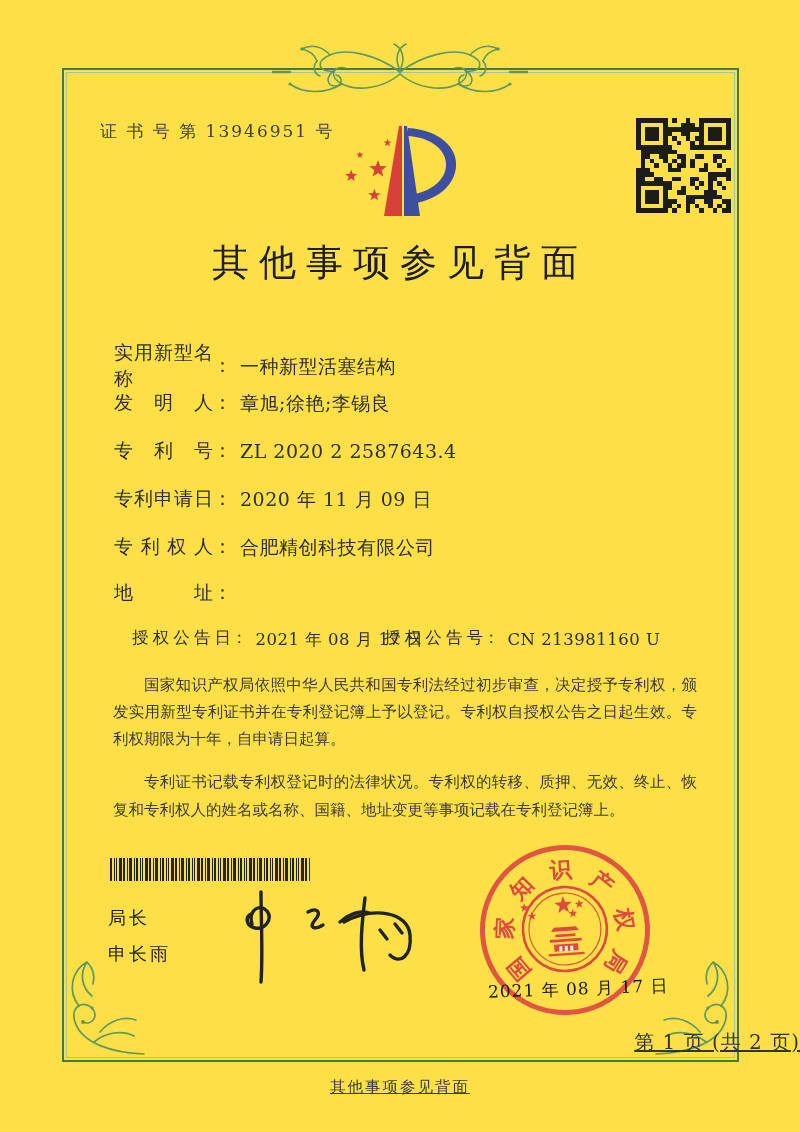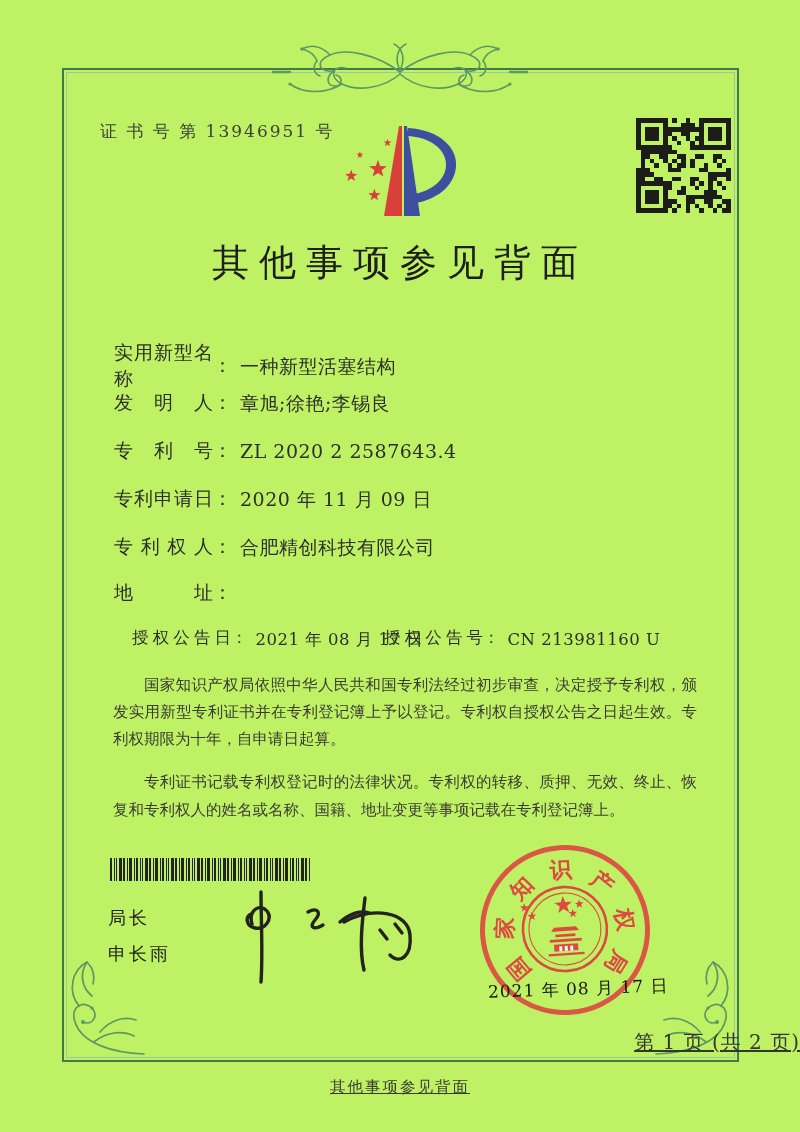--- a/index.html
+++ b/index.html
@@ -1,17 +1,17 @@
 <!DOCTYPE html>
 <html><head>
 <meta charset="utf-8">
 <style>
   html,body{margin:0;padding:0;}
   body{width:800px;height:1132px;background:#e9e6dc;font-family:"DejaVu Serif","Liberation Serif",serif;}
-  .paper{position:relative;width:800px;height:1132px;background:#bef264;overflow:hidden;}
+  .paper{position:relative;width:800px;height:1132px;background:#fde047;overflow:hidden;}
 
   
   .frame{position:absolute;left:62px;top:68px;width:673px;height:990px;border:2px solid #3e7d4a;}
   .frame-inner{position:absolute;left:2px;top:2px;right:2px;bottom:2px;border:1px solid #a3c4a0;}
 
   
   .orn{position:absolute;color:#5d9763;}
   .orn-top{left:272px;top:32px;width:256px;height:74px;}
   .orn-bl{left:48px;top:958px;width:100px;height:104px;}
   .orn-br{left:652px;top:958px;width:100px;height:104px;transform:scaleX(-1);}

